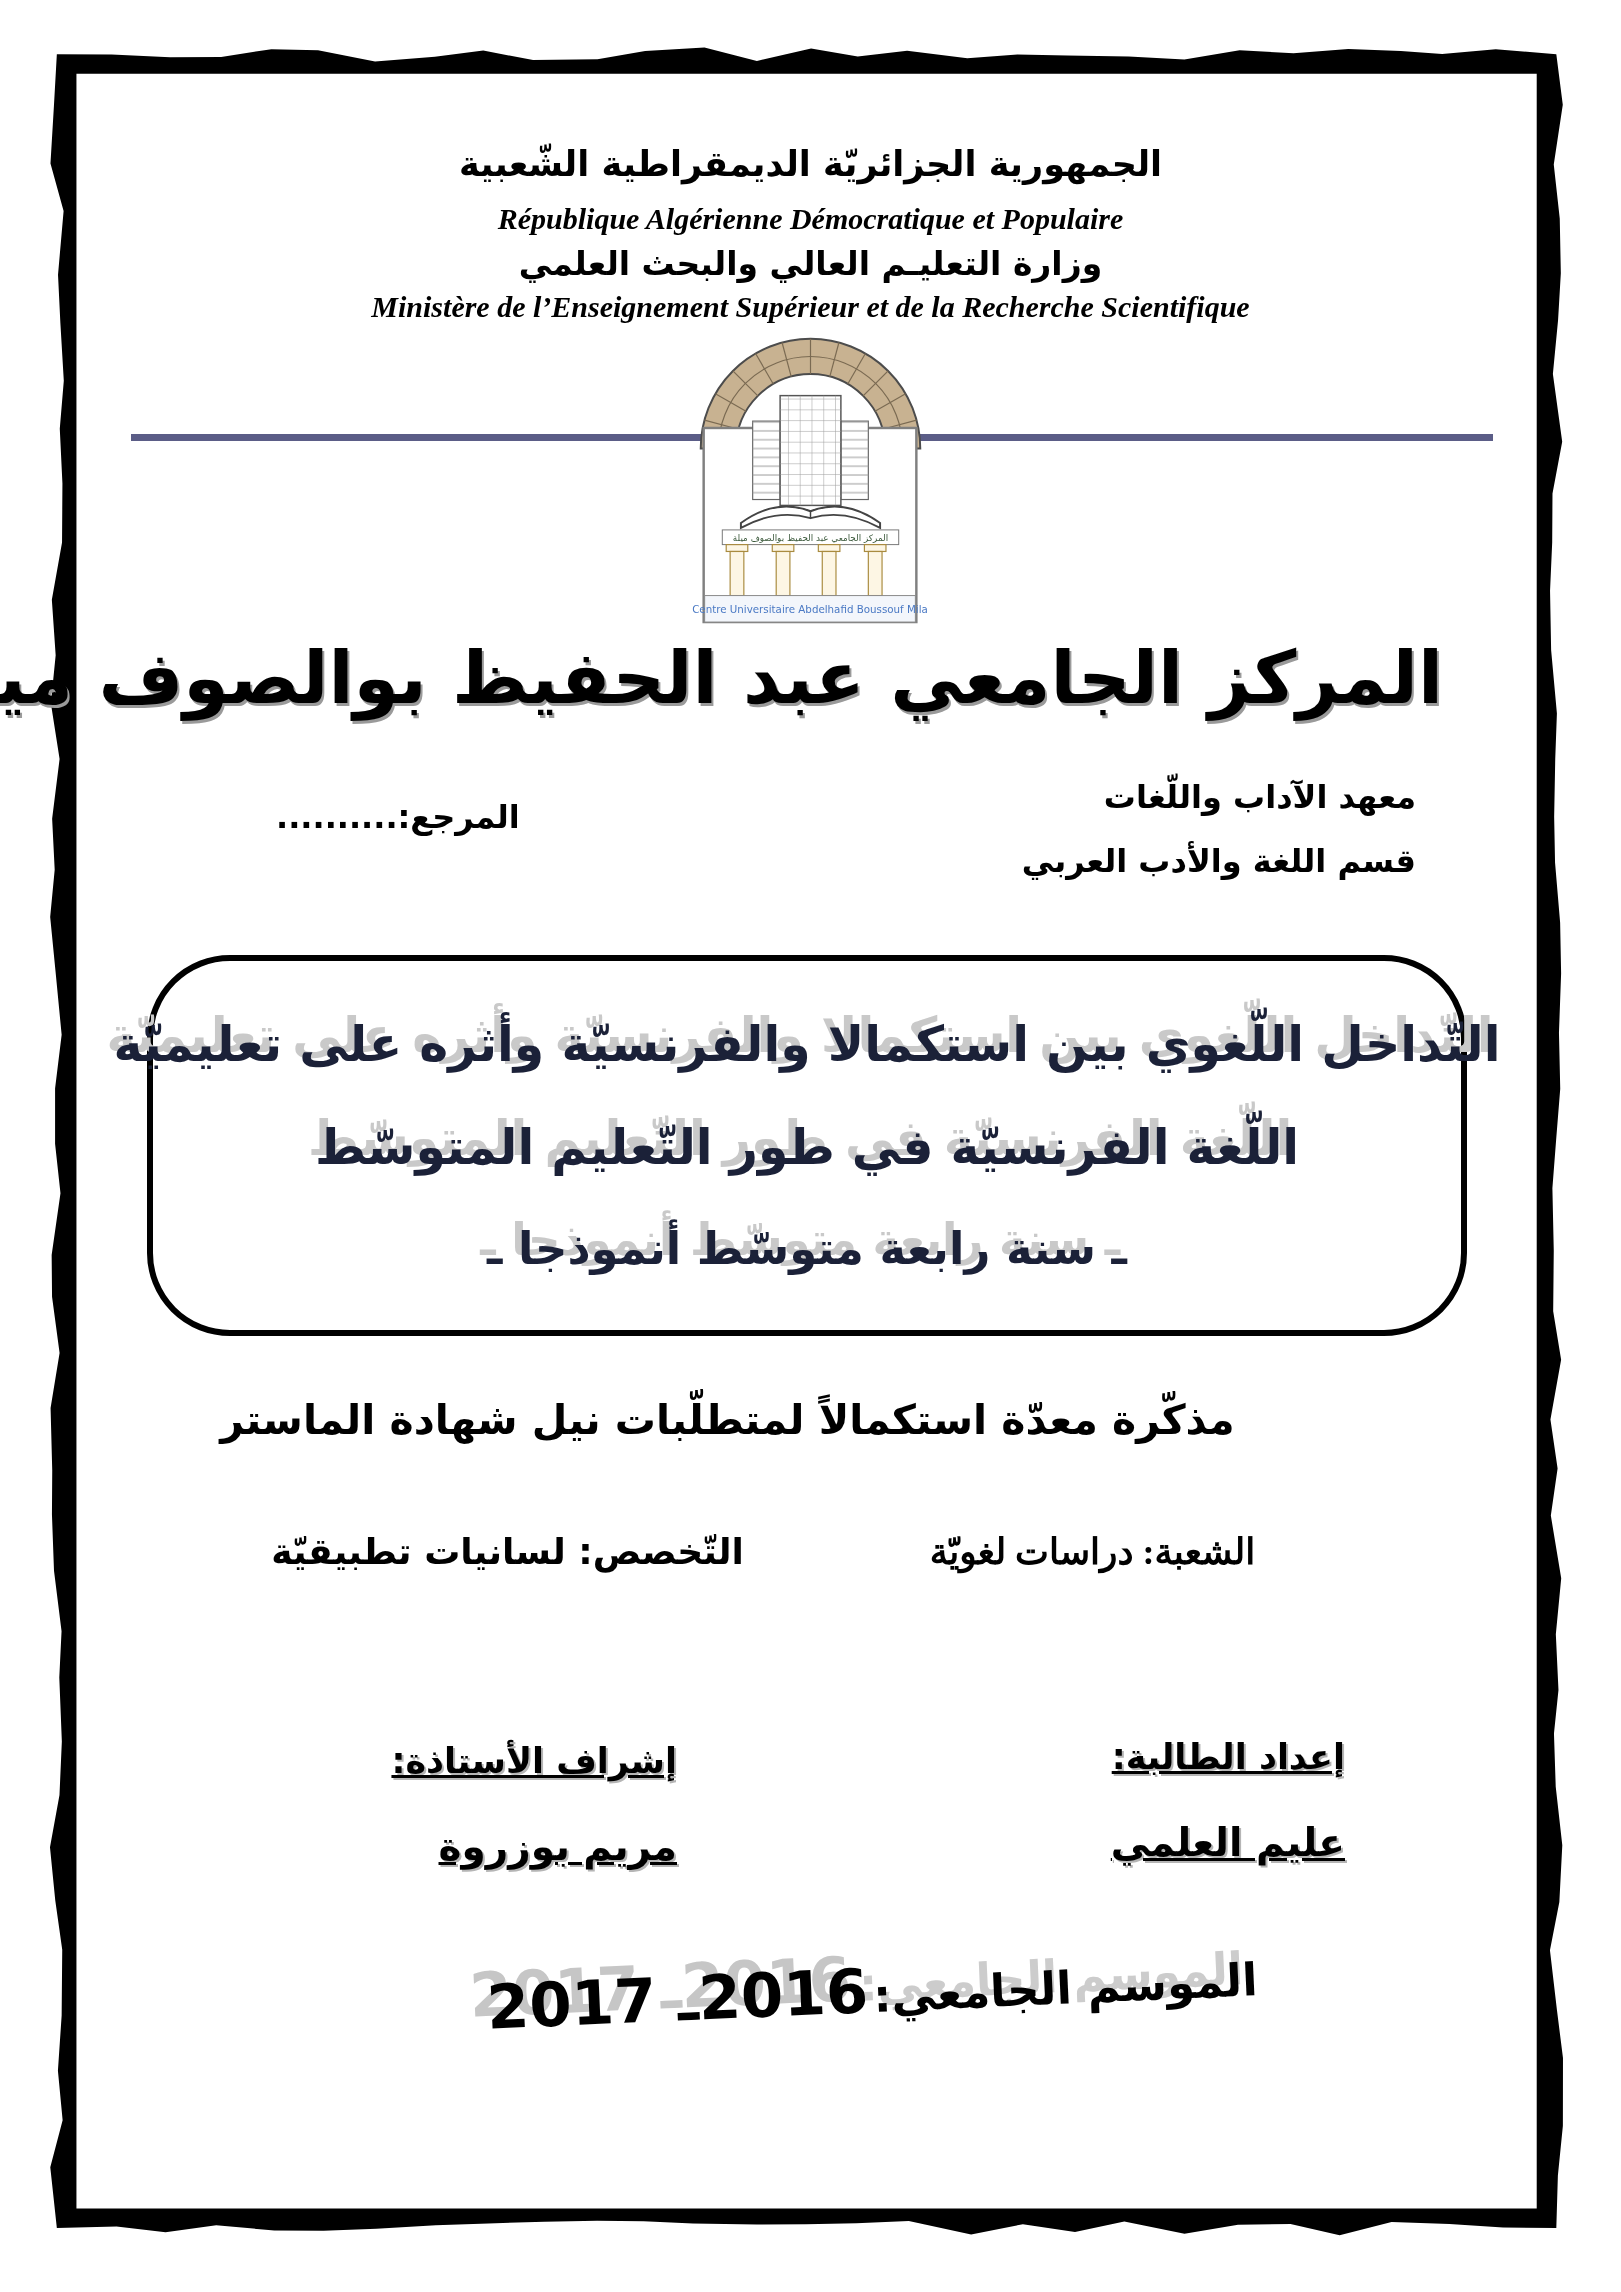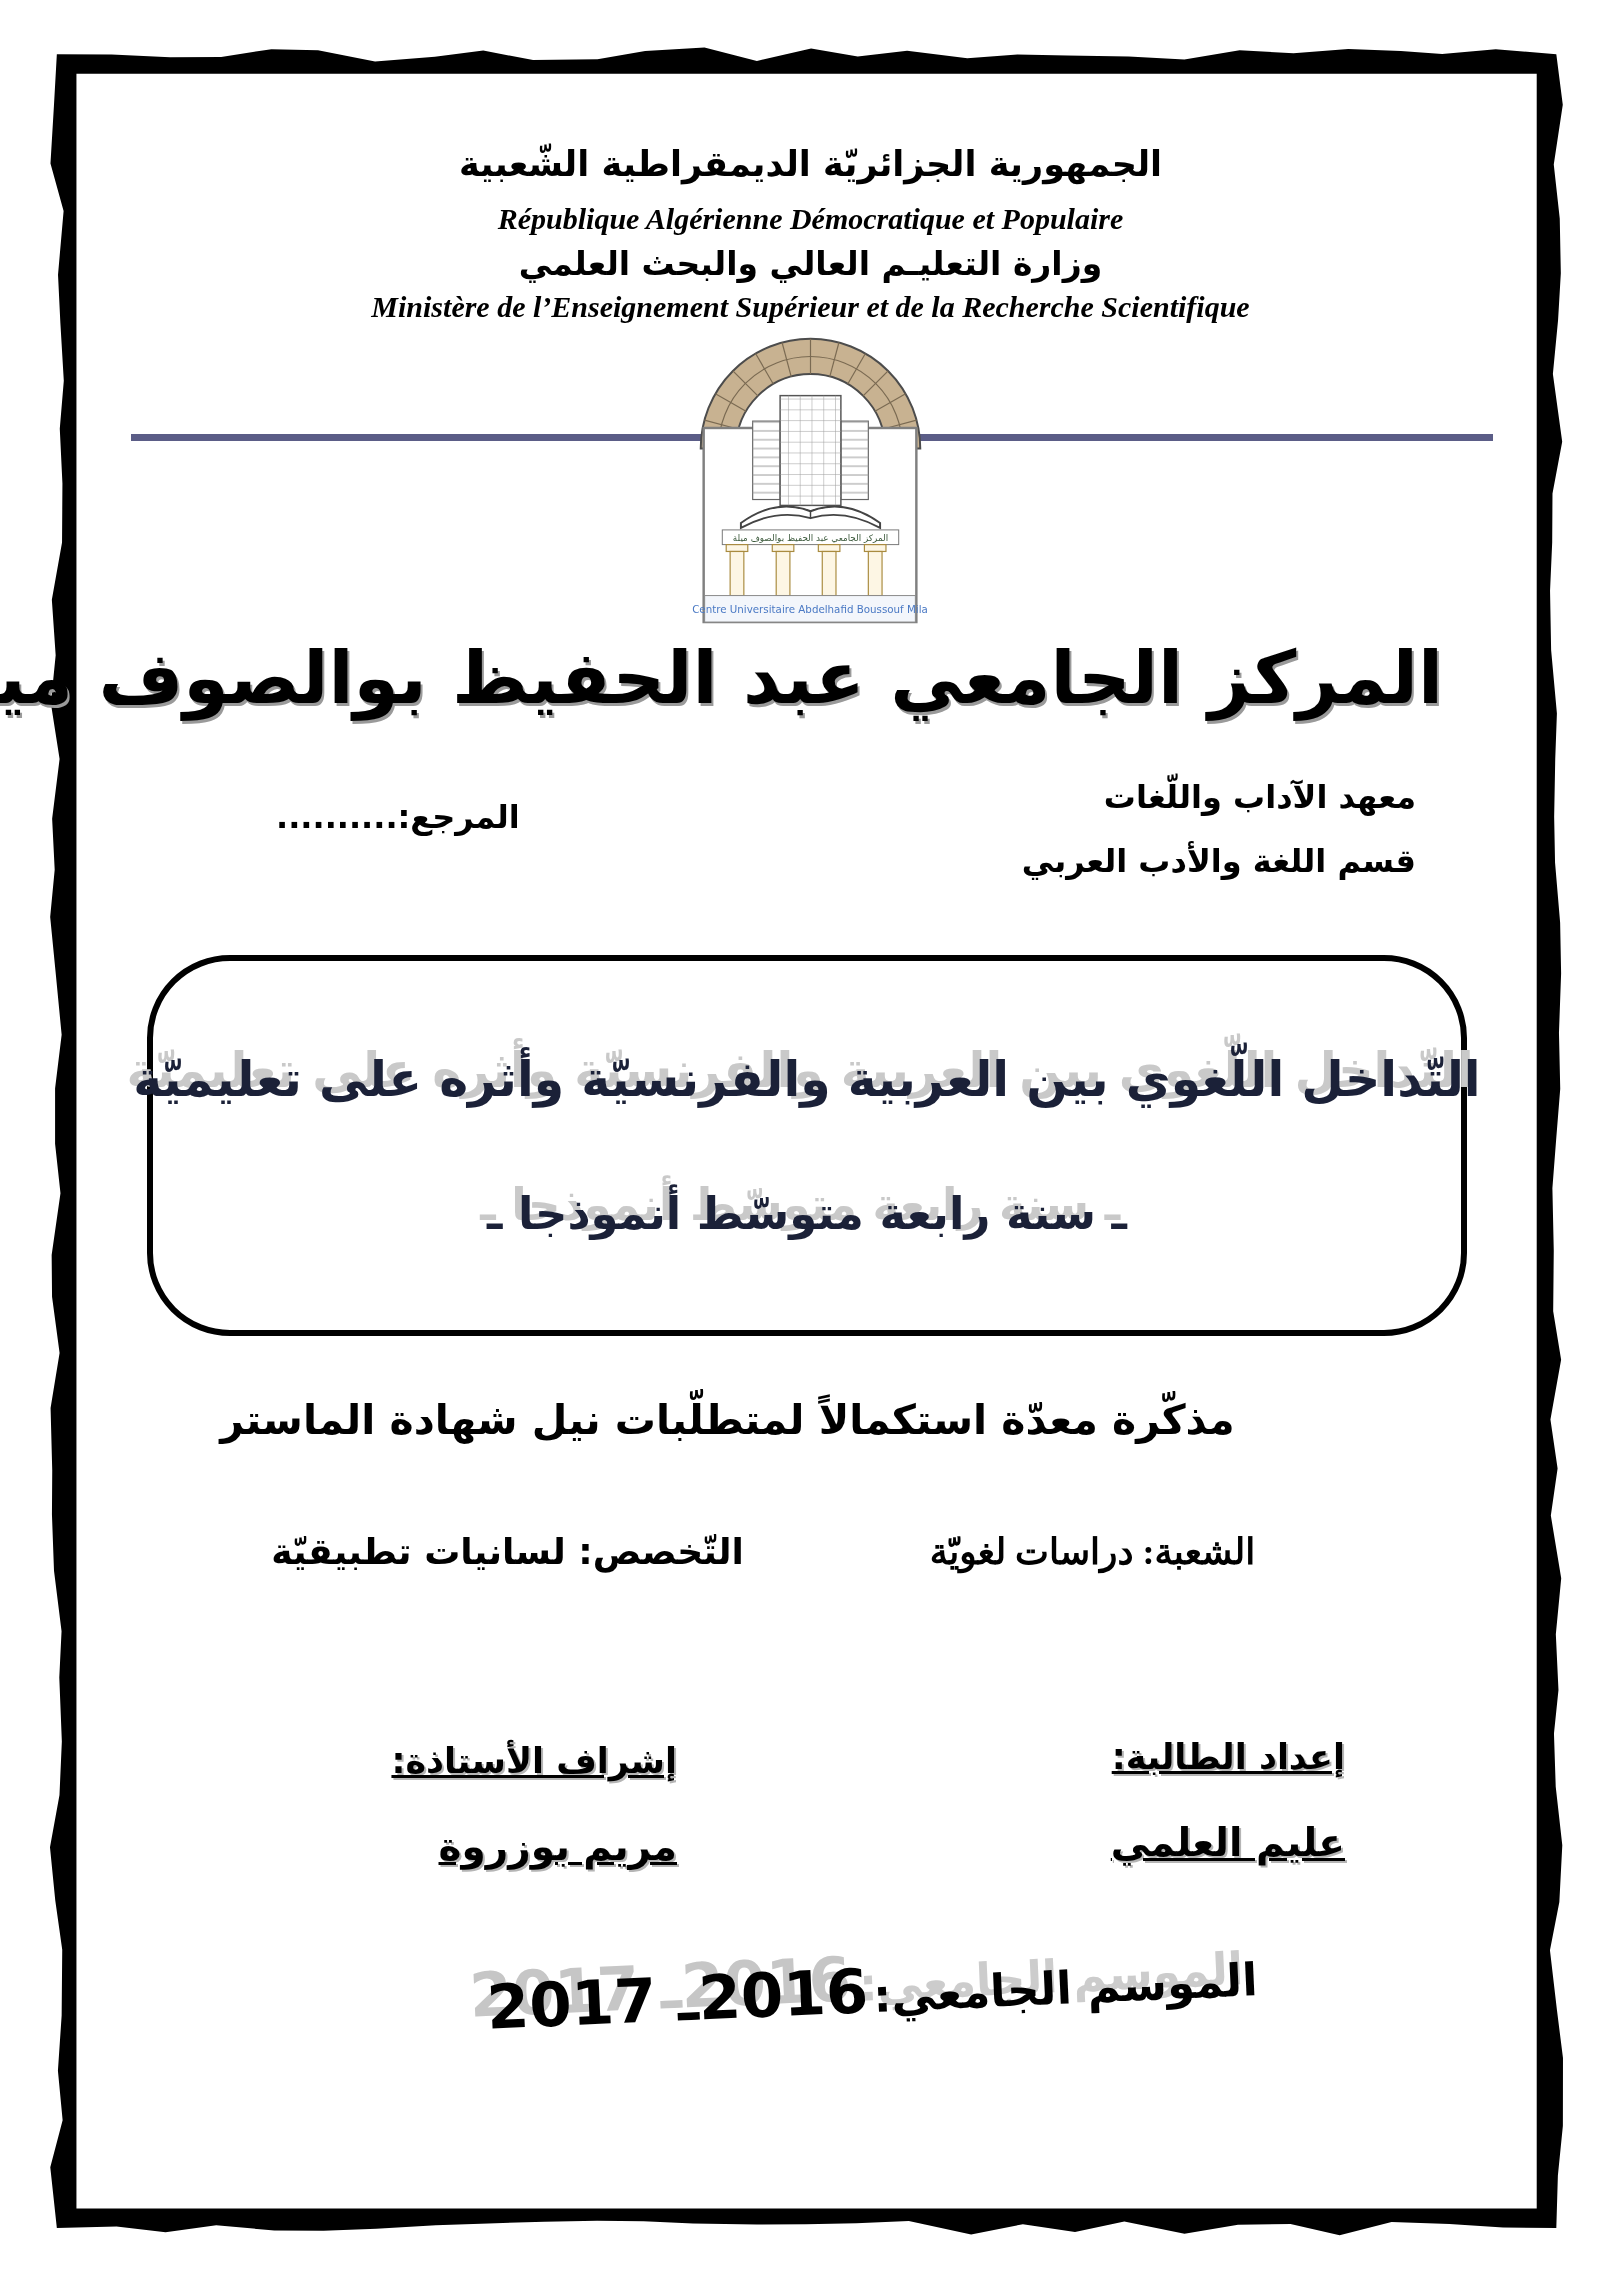--- a/index.html
+++ b/index.html
@@ -136,21 +136,22 @@
   <div class="calligraphy">المركز الجامعي عبد الحفيظ بوالصوف ميلة</div>
 
   <div class="institute">
     <div>معهد الآداب واللّغات</div>
     <div>قسم اللغة والأدب العربي</div>
   </div>
 
   <div class="reference">المرجع:..........</div>
 
   <div class="title-box">
-    <div class="title-line t1">التّداخل اللّغوي بين العربية والفرنسيّة وأثره على تعليميّة</div>
+    <div class="title-line t1">التّداخل اللّغوي بين استكمالا والفرنسيّة وأثره على تعليميّة</div>
+    <div class="title-line t2">اللّغة الفرنسيّة في طور التّعليم المتوسّط</div>
     <div class="title-line t3">ـ سنة رابعة متوسّط أنموذجا ـ</div>
   </div>
 
   <div class="memo">مذكّرة معدّة استكمالاً لمتطلّبات نيل شهادة الماستر</div>
 
   <div class="field field-right">الشعبة: دراسات لغويّة</div>
   <div class="field field-left">التّخصص: لسانيات تطبيقيّة</div>
 
   <div class="people people-right">
     <div class="label">إعداد الطالبة:</div>

